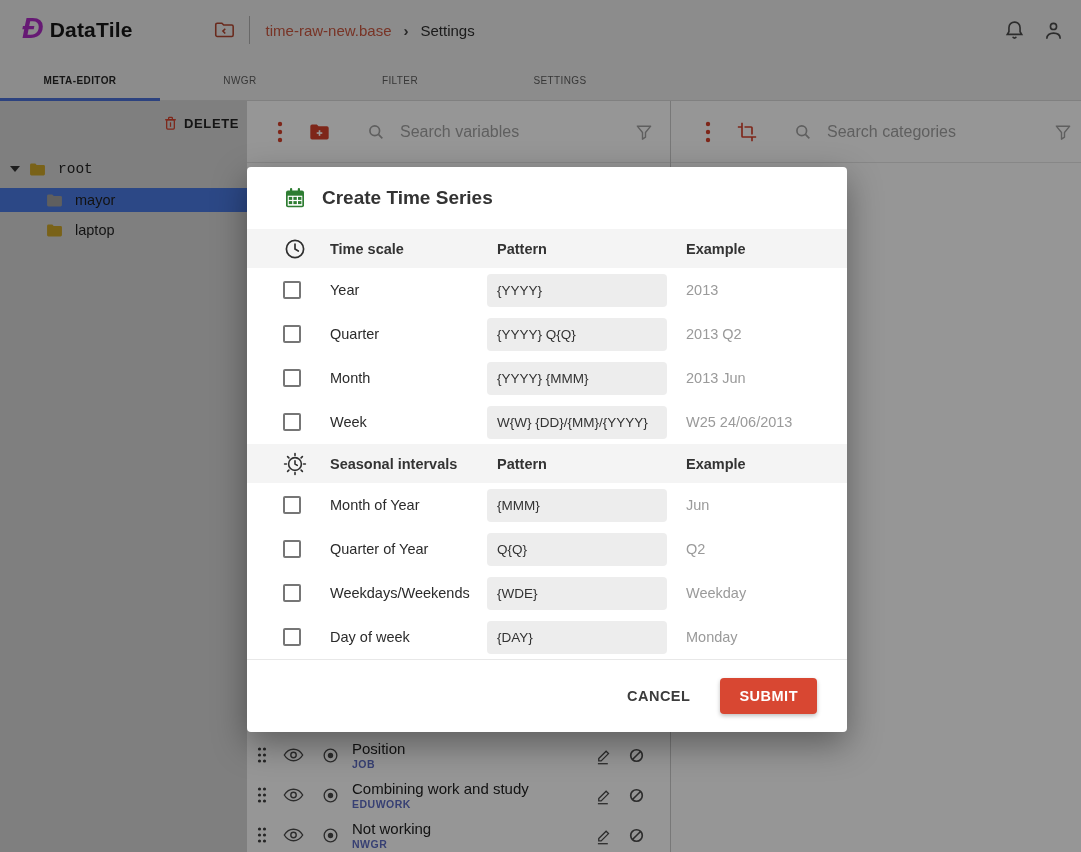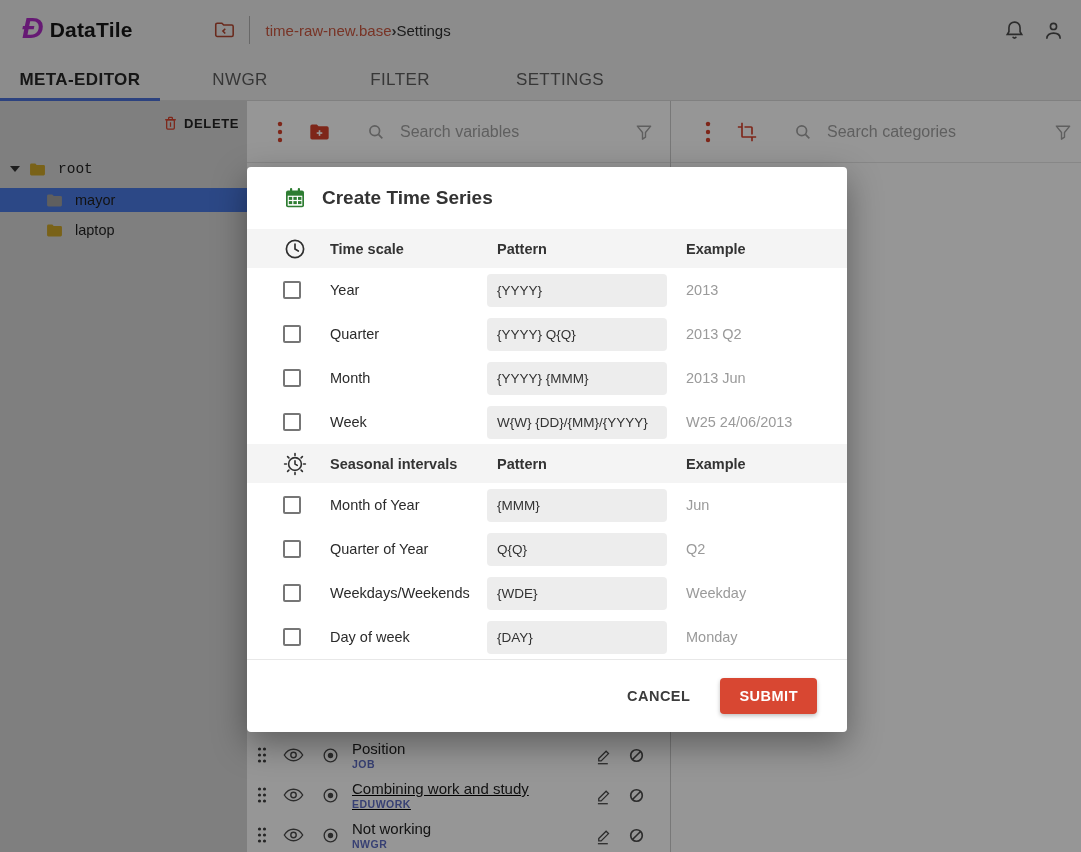--- a/index.html
+++ b/index.html
@@ -7,31 +7,31 @@
   .screen { position:relative; width:1081px; height:852px; overflow:hidden; background:#fbfbfb; }
 
   
   .app-header { position:absolute; top:0; left:0; width:100%; height:60px; background:#e9e9e9;
     display:flex; align-items:center; }
   .logo { display:flex; align-items:center; gap:6px; margin-left:22px; }
   .logo-mark { color:#ab2cc2; font-size:30px; font-weight:bold; font-style:italic; line-height:1; transform:translateY(-2px); }
   .logo-text { font-size:21px; font-weight:bold; color:#161616; letter-spacing:.2px; }
   .hdr-folder { margin-left:80px; }
   .hdr-divider { width:1px; height:28px; background:rgba(0,0,0,.25); margin:0 16px 0 14px; }
-  .breadcrumb { display:flex; align-items:center; gap:0; font-size:15px; }
+  .breadcrumb { display:flex; align-items:center; gap:12px; font-size:15px; }
   .crumb-dataset { color:#c85740; cursor:pointer; }
   .crumb-sep { color:#444; font-size:15px; font-weight:bold; }
   .crumb-current { color:#2e2e2e; }
   .hdr-right { margin-left:auto; display:flex; align-items:center; gap:16px; margin-right:16px; }
 
   
   .tabbar { position:absolute; top:60px; left:0; width:100%; height:41px; background:#e9e9e9;
     display:flex; border-bottom:1px solid rgba(0,0,0,.08); }
   .tab { position:relative; width:160px; display:flex; align-items:center; justify-content:center;
-    font-size:17px; color:#5c5c5c; letter-spacing:.4px; cursor:pointer; }
+    font-size:10px; color:#5c5c5c; letter-spacing:.4px; cursor:pointer; }
   .tab.wide { width:170px; }
   .tab.active { color:#262626; font-weight:bold; }
   .tab.active::after { content:""; position:absolute; left:0; bottom:-1px; width:100%; height:3px; background:#4a6fd4; }
 
   
   .sidebar { position:absolute; top:101px; left:0; width:247px; height:751px; background:#d4d4d4; }
   .delete-btn { position:absolute; top:13px; right:8px; display:flex; align-items:center; gap:5px; cursor:pointer; }
   .delete-label { font-size:13px; font-weight:bold; color:#222; letter-spacing:.6px; }
   .tree-row { position:absolute; left:0; width:100%; height:24px; display:flex; align-items:center; cursor:pointer; }
   .tree-row.selected { background:#4a78e0; }
@@ -243,21 +243,21 @@
         </svg>
       </span>
       <span class="var-slash">
         <svg width="19" height="19" viewBox="0 0 24 24" fill="none" stroke="#4a4a4a" stroke-width="2.1">
           <circle cx="12" cy="12" r="7.3"></circle>
             <path d="M6.6 17.4 17.4 6.6"></path>
         </svg>
       </span>
     </div>
 
-    <div class="var-row" style="top:674px;text-decoration:underline;">
+    <div class="var-row" style="top:674px;">
       <span class="var-drag">
         <svg width="12" height="18" viewBox="0 0 12 18" fill="#3e3e3e">
           <circle cx="3.5" cy="3" r="1.6"></circle>
             <circle cx="8.5" cy="3" r="1.6"></circle>
           <circle cx="3.5" cy="9" r="1.6"></circle>
             <circle cx="8.5" cy="9" r="1.6"></circle>
           <circle cx="3.5" cy="15" r="1.6"></circle>
             <circle cx="8.5" cy="15" r="1.6"></circle>
         </svg>
       </span>

